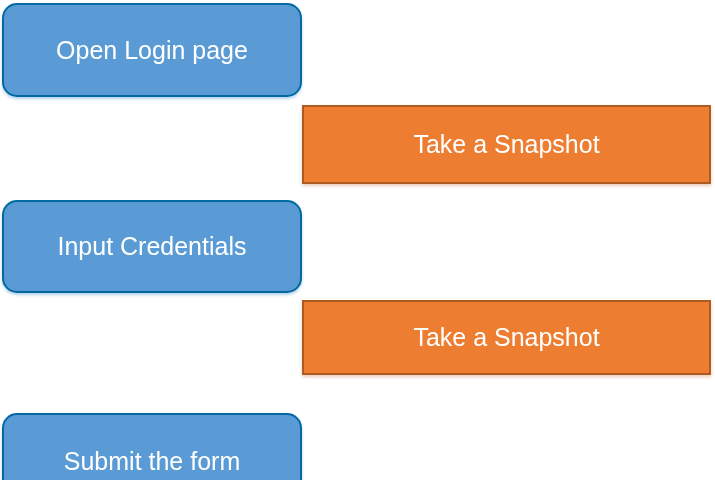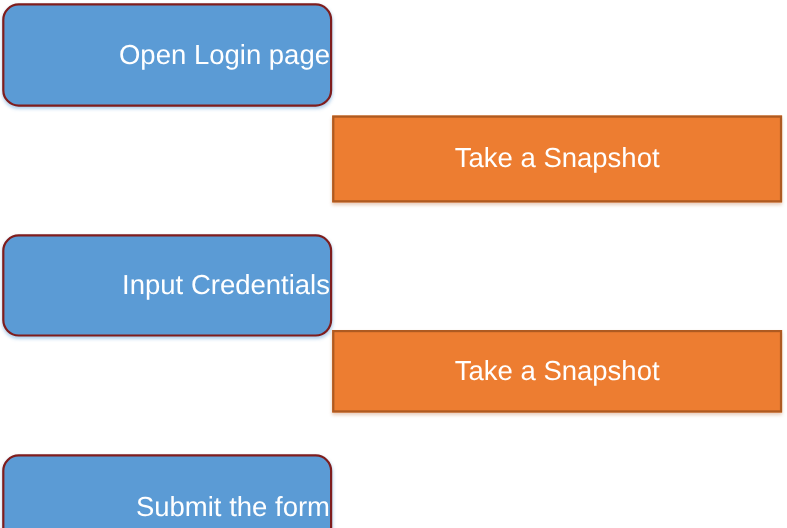--- a/index.html
+++ b/index.html
@@ -19,35 +19,34 @@
     display: flex;
     align-items: center;
     justify-content: center;
     color: #ffffff;
     font-size: 25px;
     box-sizing: border-box;
     text-align: center;
   }
   .shape-blue {
     background: #5B9BD5;
-    border: 2px solid #7f1d1d;
+    border: 2px solid #0369a1;
     border-radius: 15px;
     box-shadow: 0 2px 3px rgba(91, 155, 213, 0.45);
-    justify-content: flex-end;
   }
   .shape-orange {
     background: #ED7D31;
     border: 2px solid #AE5A21;
     border-radius: 0;
     box-shadow: 0 2px 3px rgba(174, 90, 33, 0.3);
     text-align: right;
   }
   .pos-step-0 { left: 2px;   top: 3px;   width: 300px; height: 94px; }
   .pos-step-1 { left: 302px; top: 105px; width: 409px; height: 79px; }
-  .pos-step-2 { left: 2px;   top: 213px; width: 300px; height: 93px; }
+  .pos-step-2 { left: 2px;   top: 200px; width: 300px; height: 93px; }
   .pos-step-3 { left: 302px; top: 300px; width: 409px; height: 75px; }
   .pos-step-4 { left: 2px;   top: 385px; width: 300px; height: 96px; margin-top: 28px; }
 </style>
 </head>
 <body>
 
 <div class="shape shape-blue pos-step-0">
   <span>Open Login page</span>
 </div>
 

